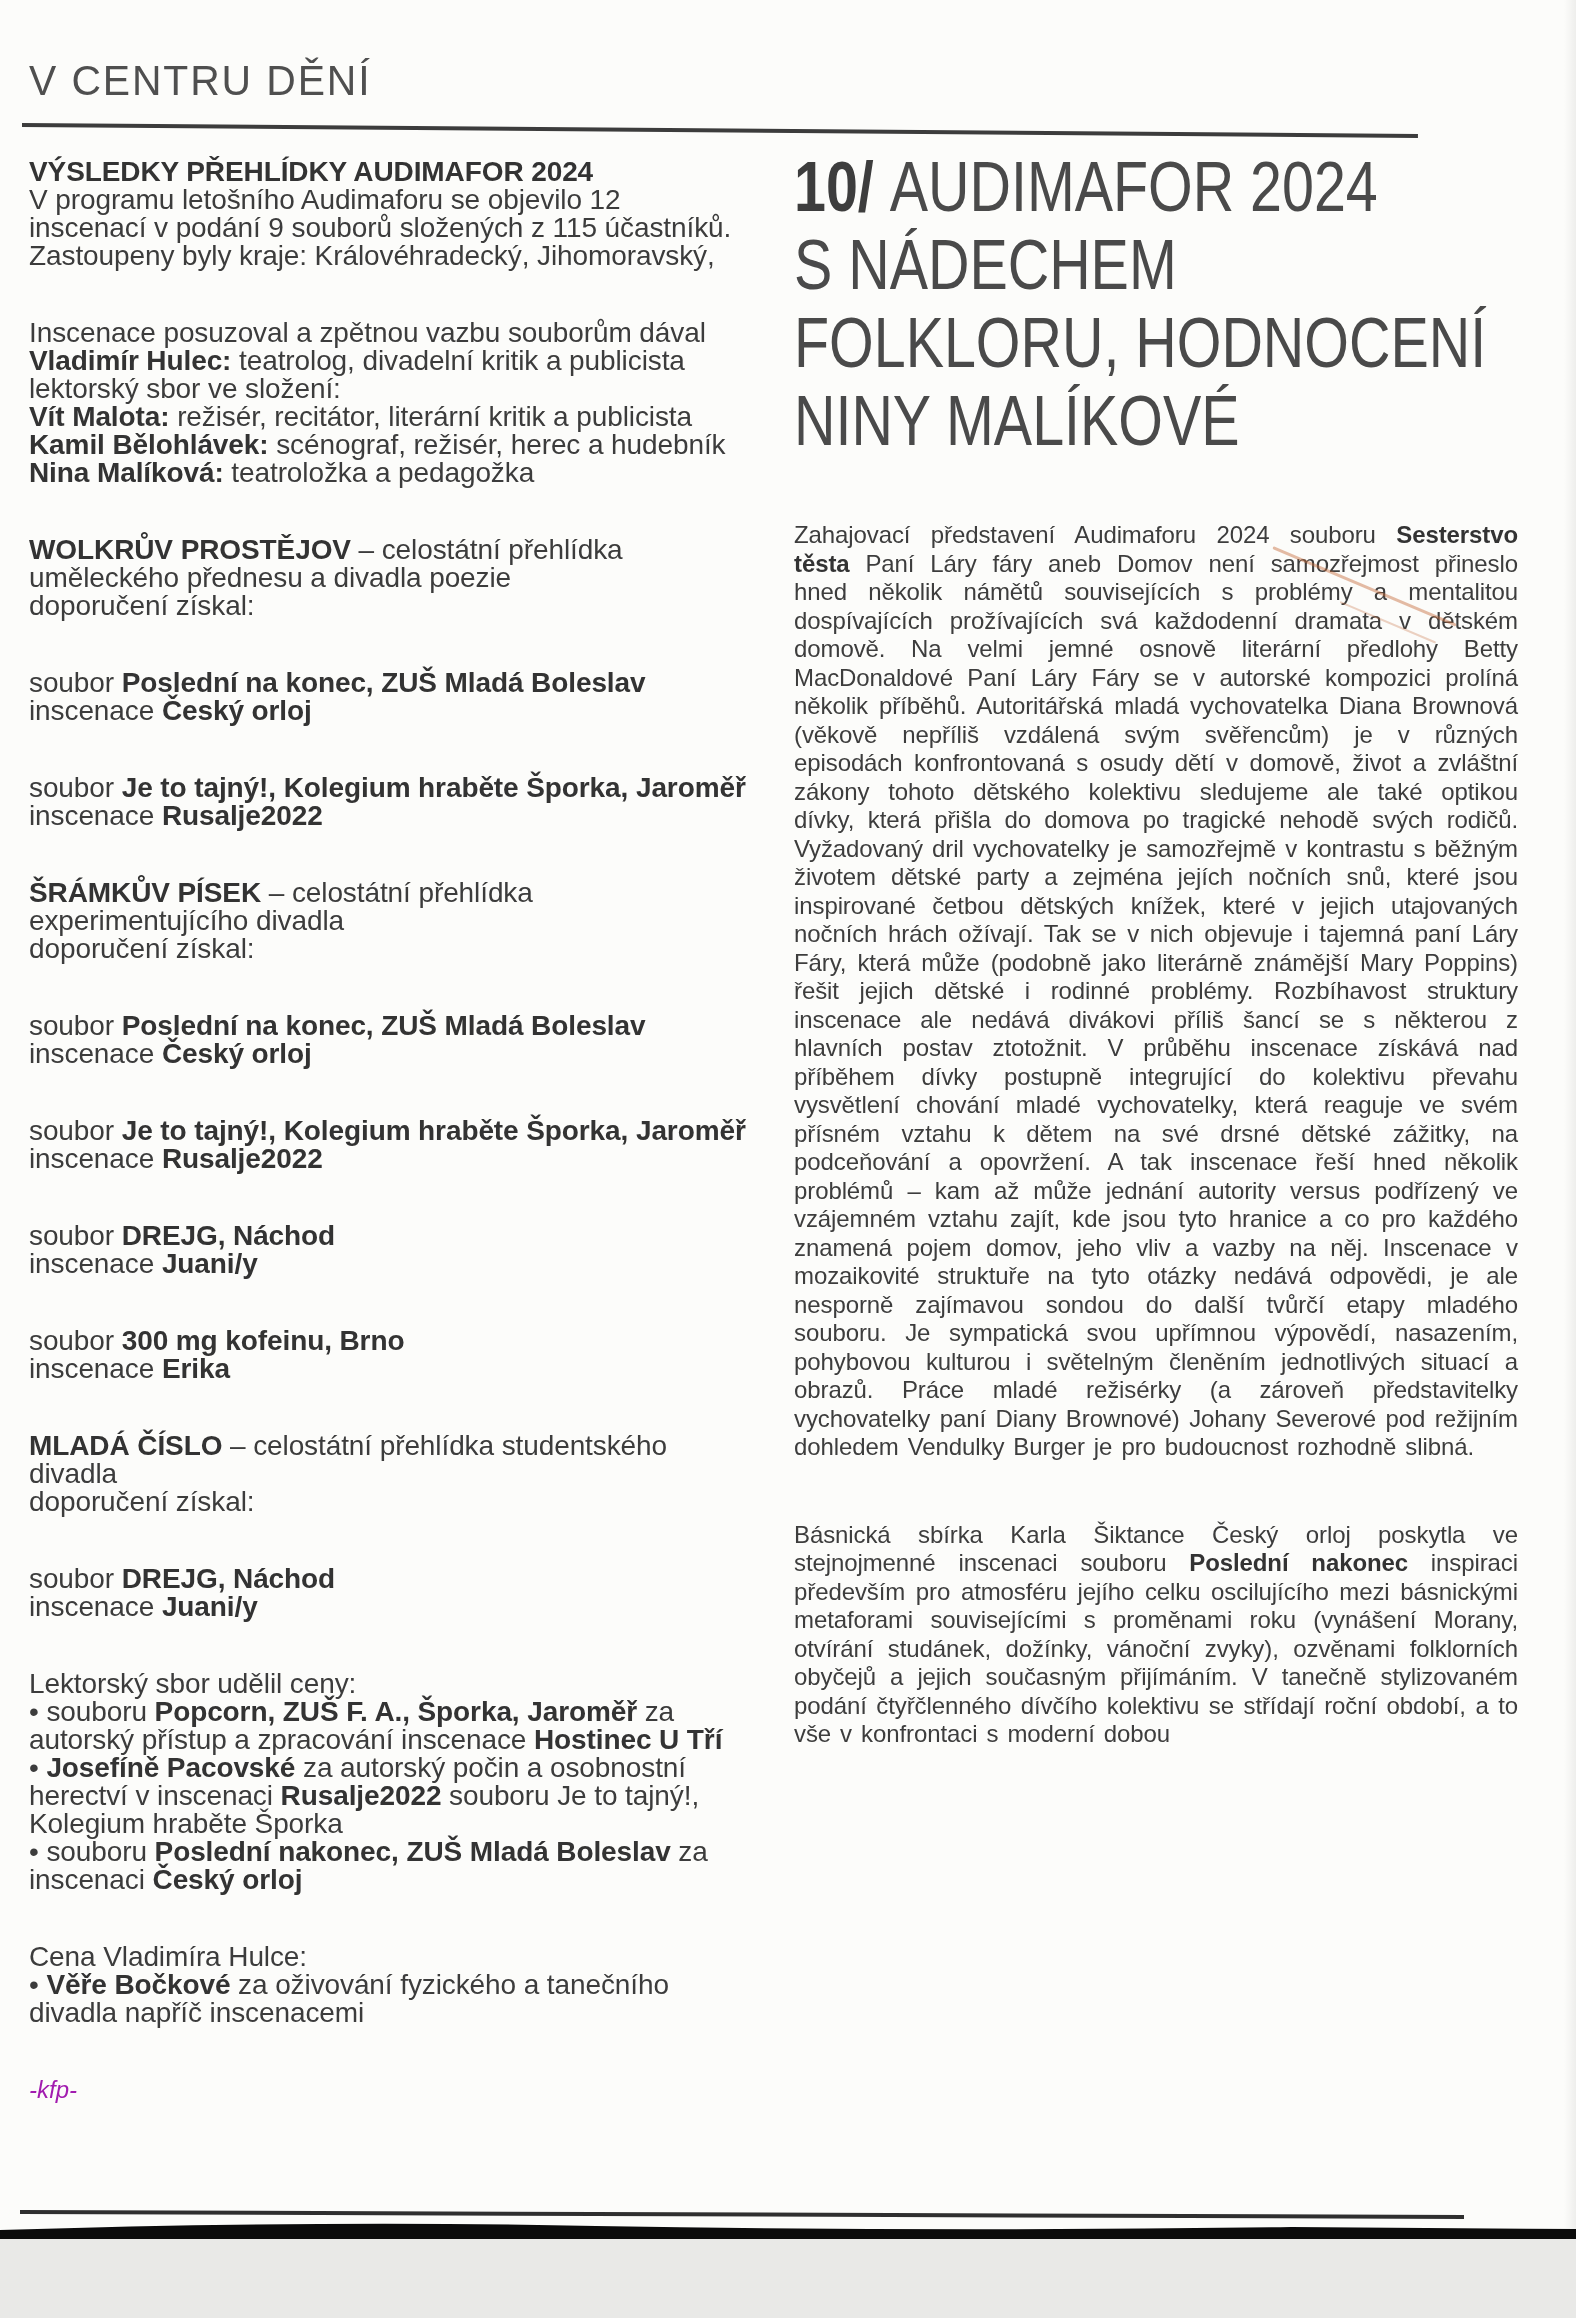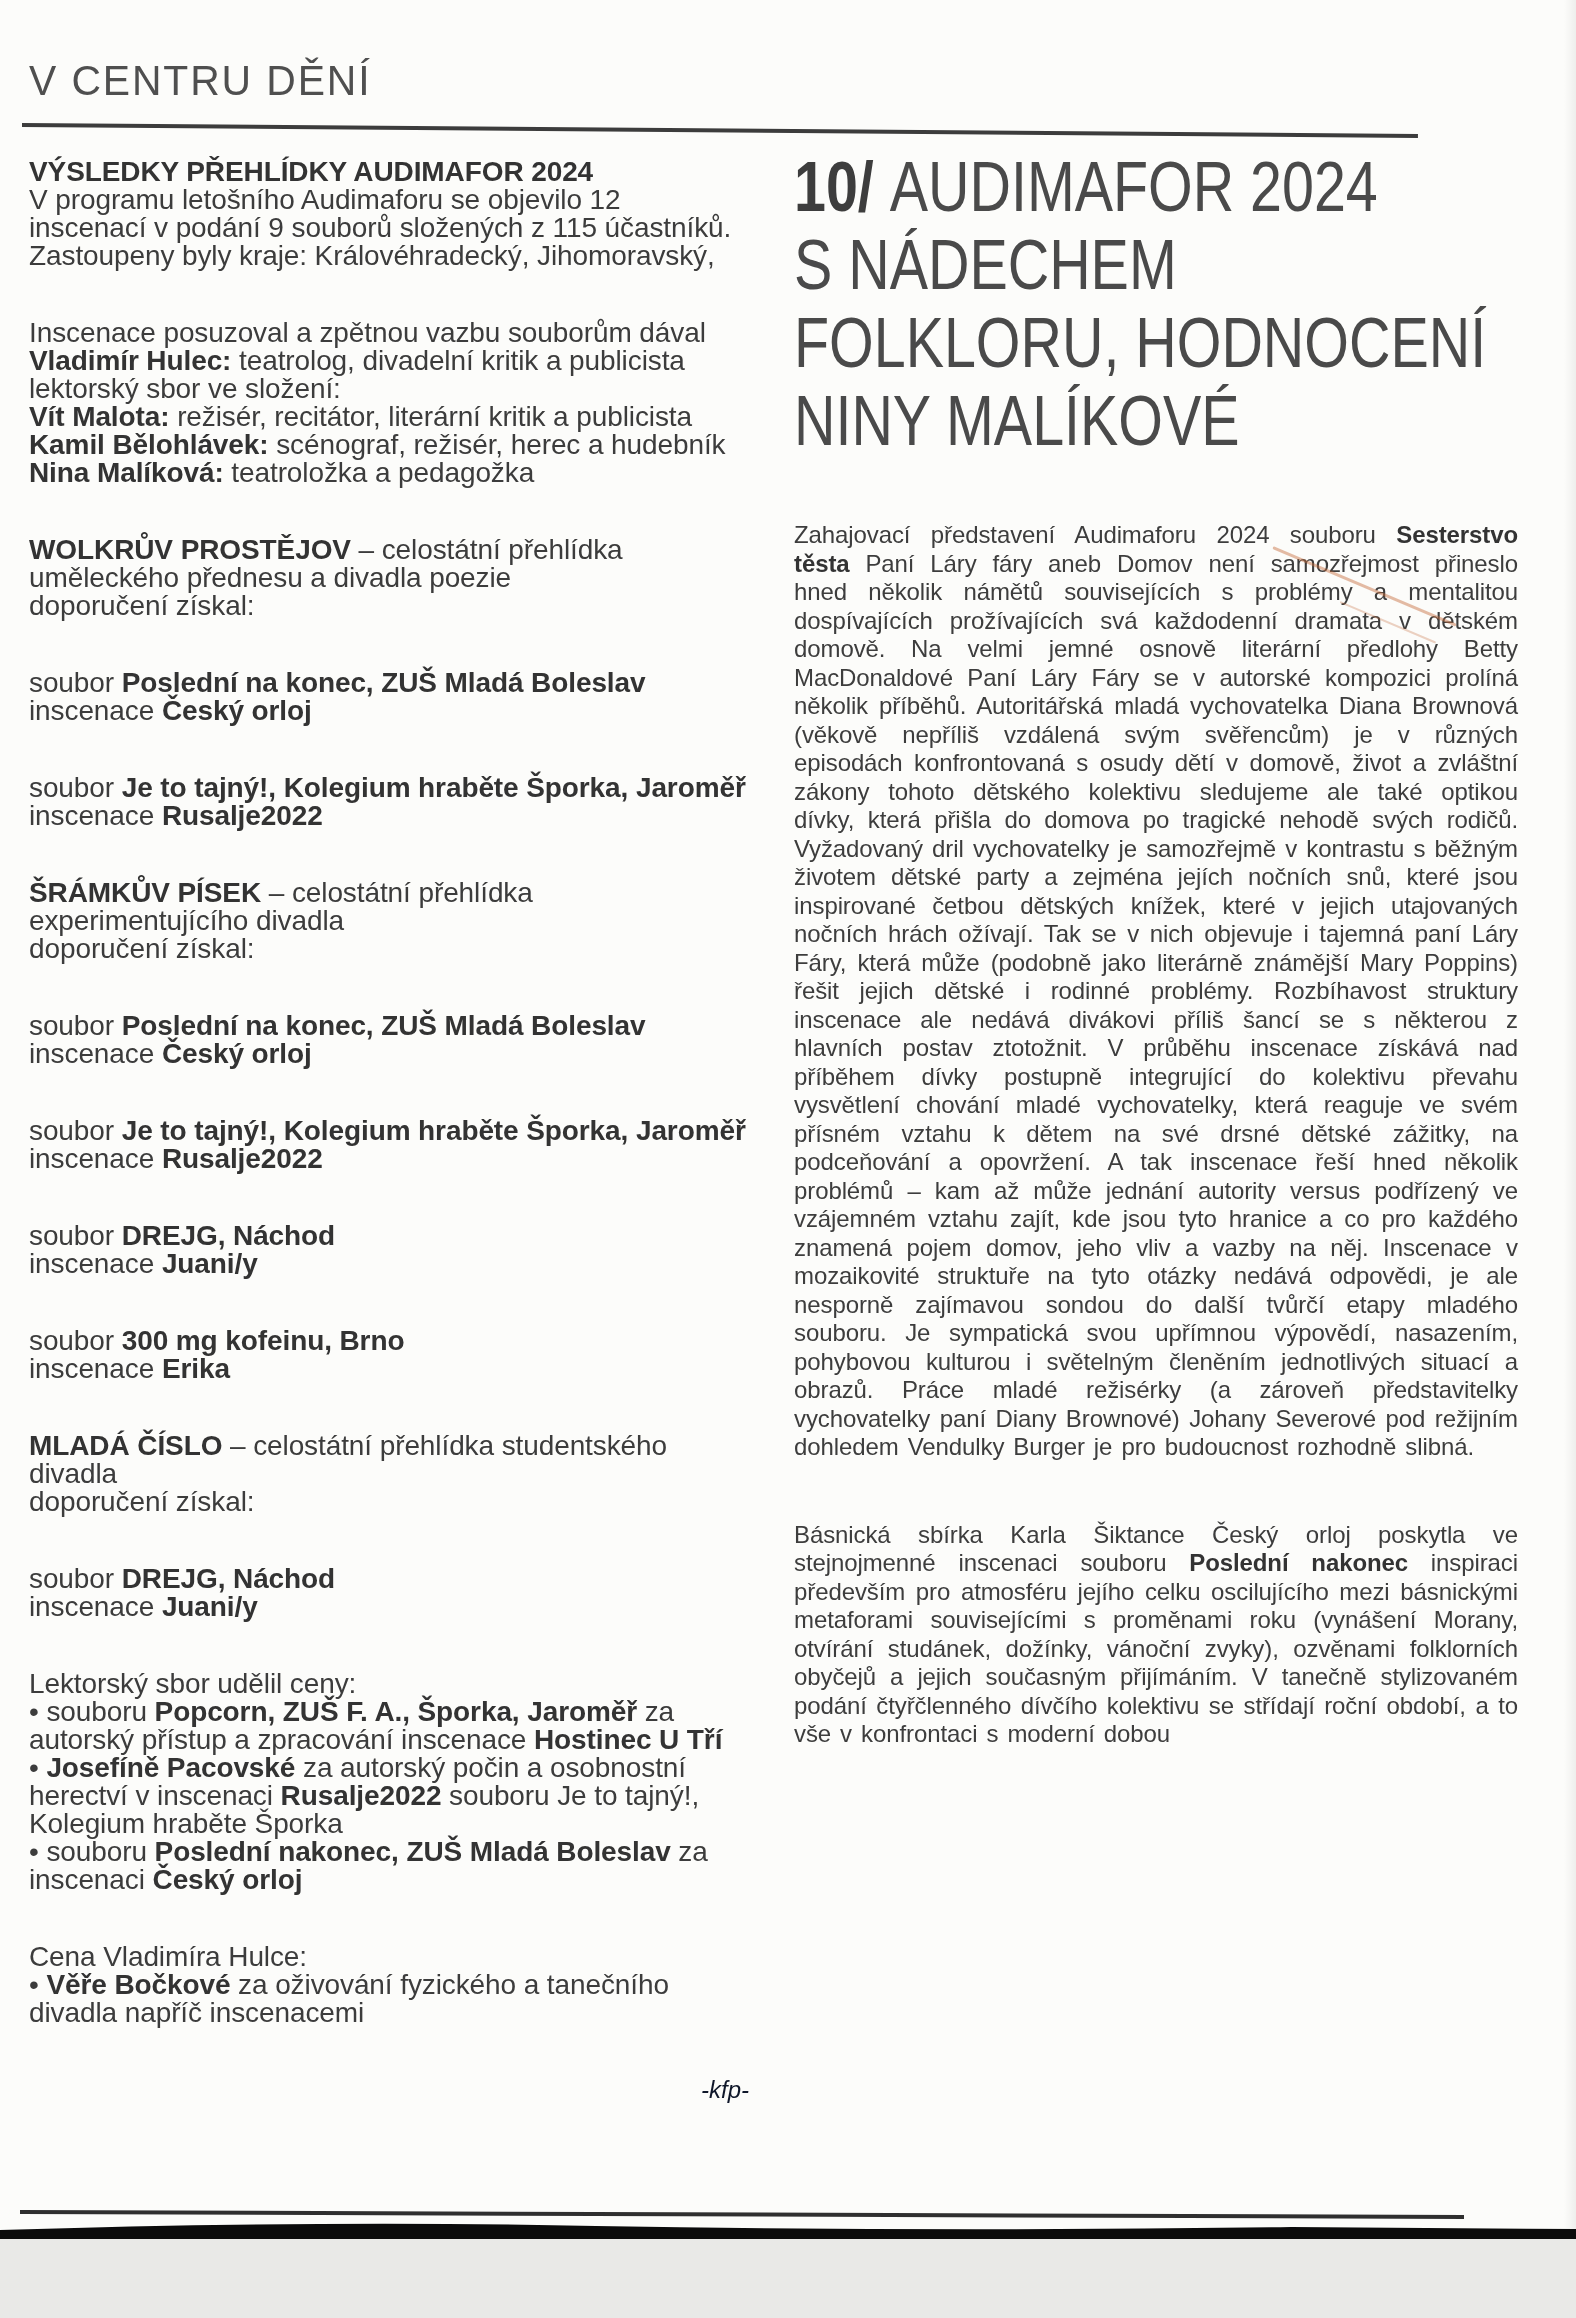--- a/index.html
+++ b/index.html
@@ -16,21 +16,21 @@
   }
   .rule-top{
     position:absolute;left:22px;top:123px;width:1396px;height:3.5px;
     background:#3c3c3c;transform:rotate(0.45deg);transform-origin:left center;
   }
   
   .lcol{position:absolute;left:29px;top:158px;width:720px;}
   .block{margin-bottom:49px;}
   .lcol .ln{font-size:28px;line-height:28px;white-space:nowrap;color:#3c3c3c;letter-spacing:-0.1px;min-height:28px;}
   .b{font-weight:700;color:#333;}
-  .kfp{margin-top:5px;text-align:right;font-style:italic;font-size:24px;color:#0f172a;width:720px;}
+  .kfp{margin-top:5px;text-align:left;font-style:italic;font-size:24px;color:#a21caf;width:720px;}
   
   .rcol{position:absolute;left:794px;top:148px;width:724px;}
   .rcol-title .ln{
     font-size:70px;line-height:78px;white-space:nowrap;color:#4a4a4a;
     transform:scaleX(0.82);transform-origin:left top;letter-spacing:0;
   }
   .rcol-title .b{font-weight:700;color:#3d3d3d;}
   .rcol-body{margin-top:61px;}
   .jpara{
     font-size:24px;line-height:28.5px;text-align:justify;color:#3d3d3d;

